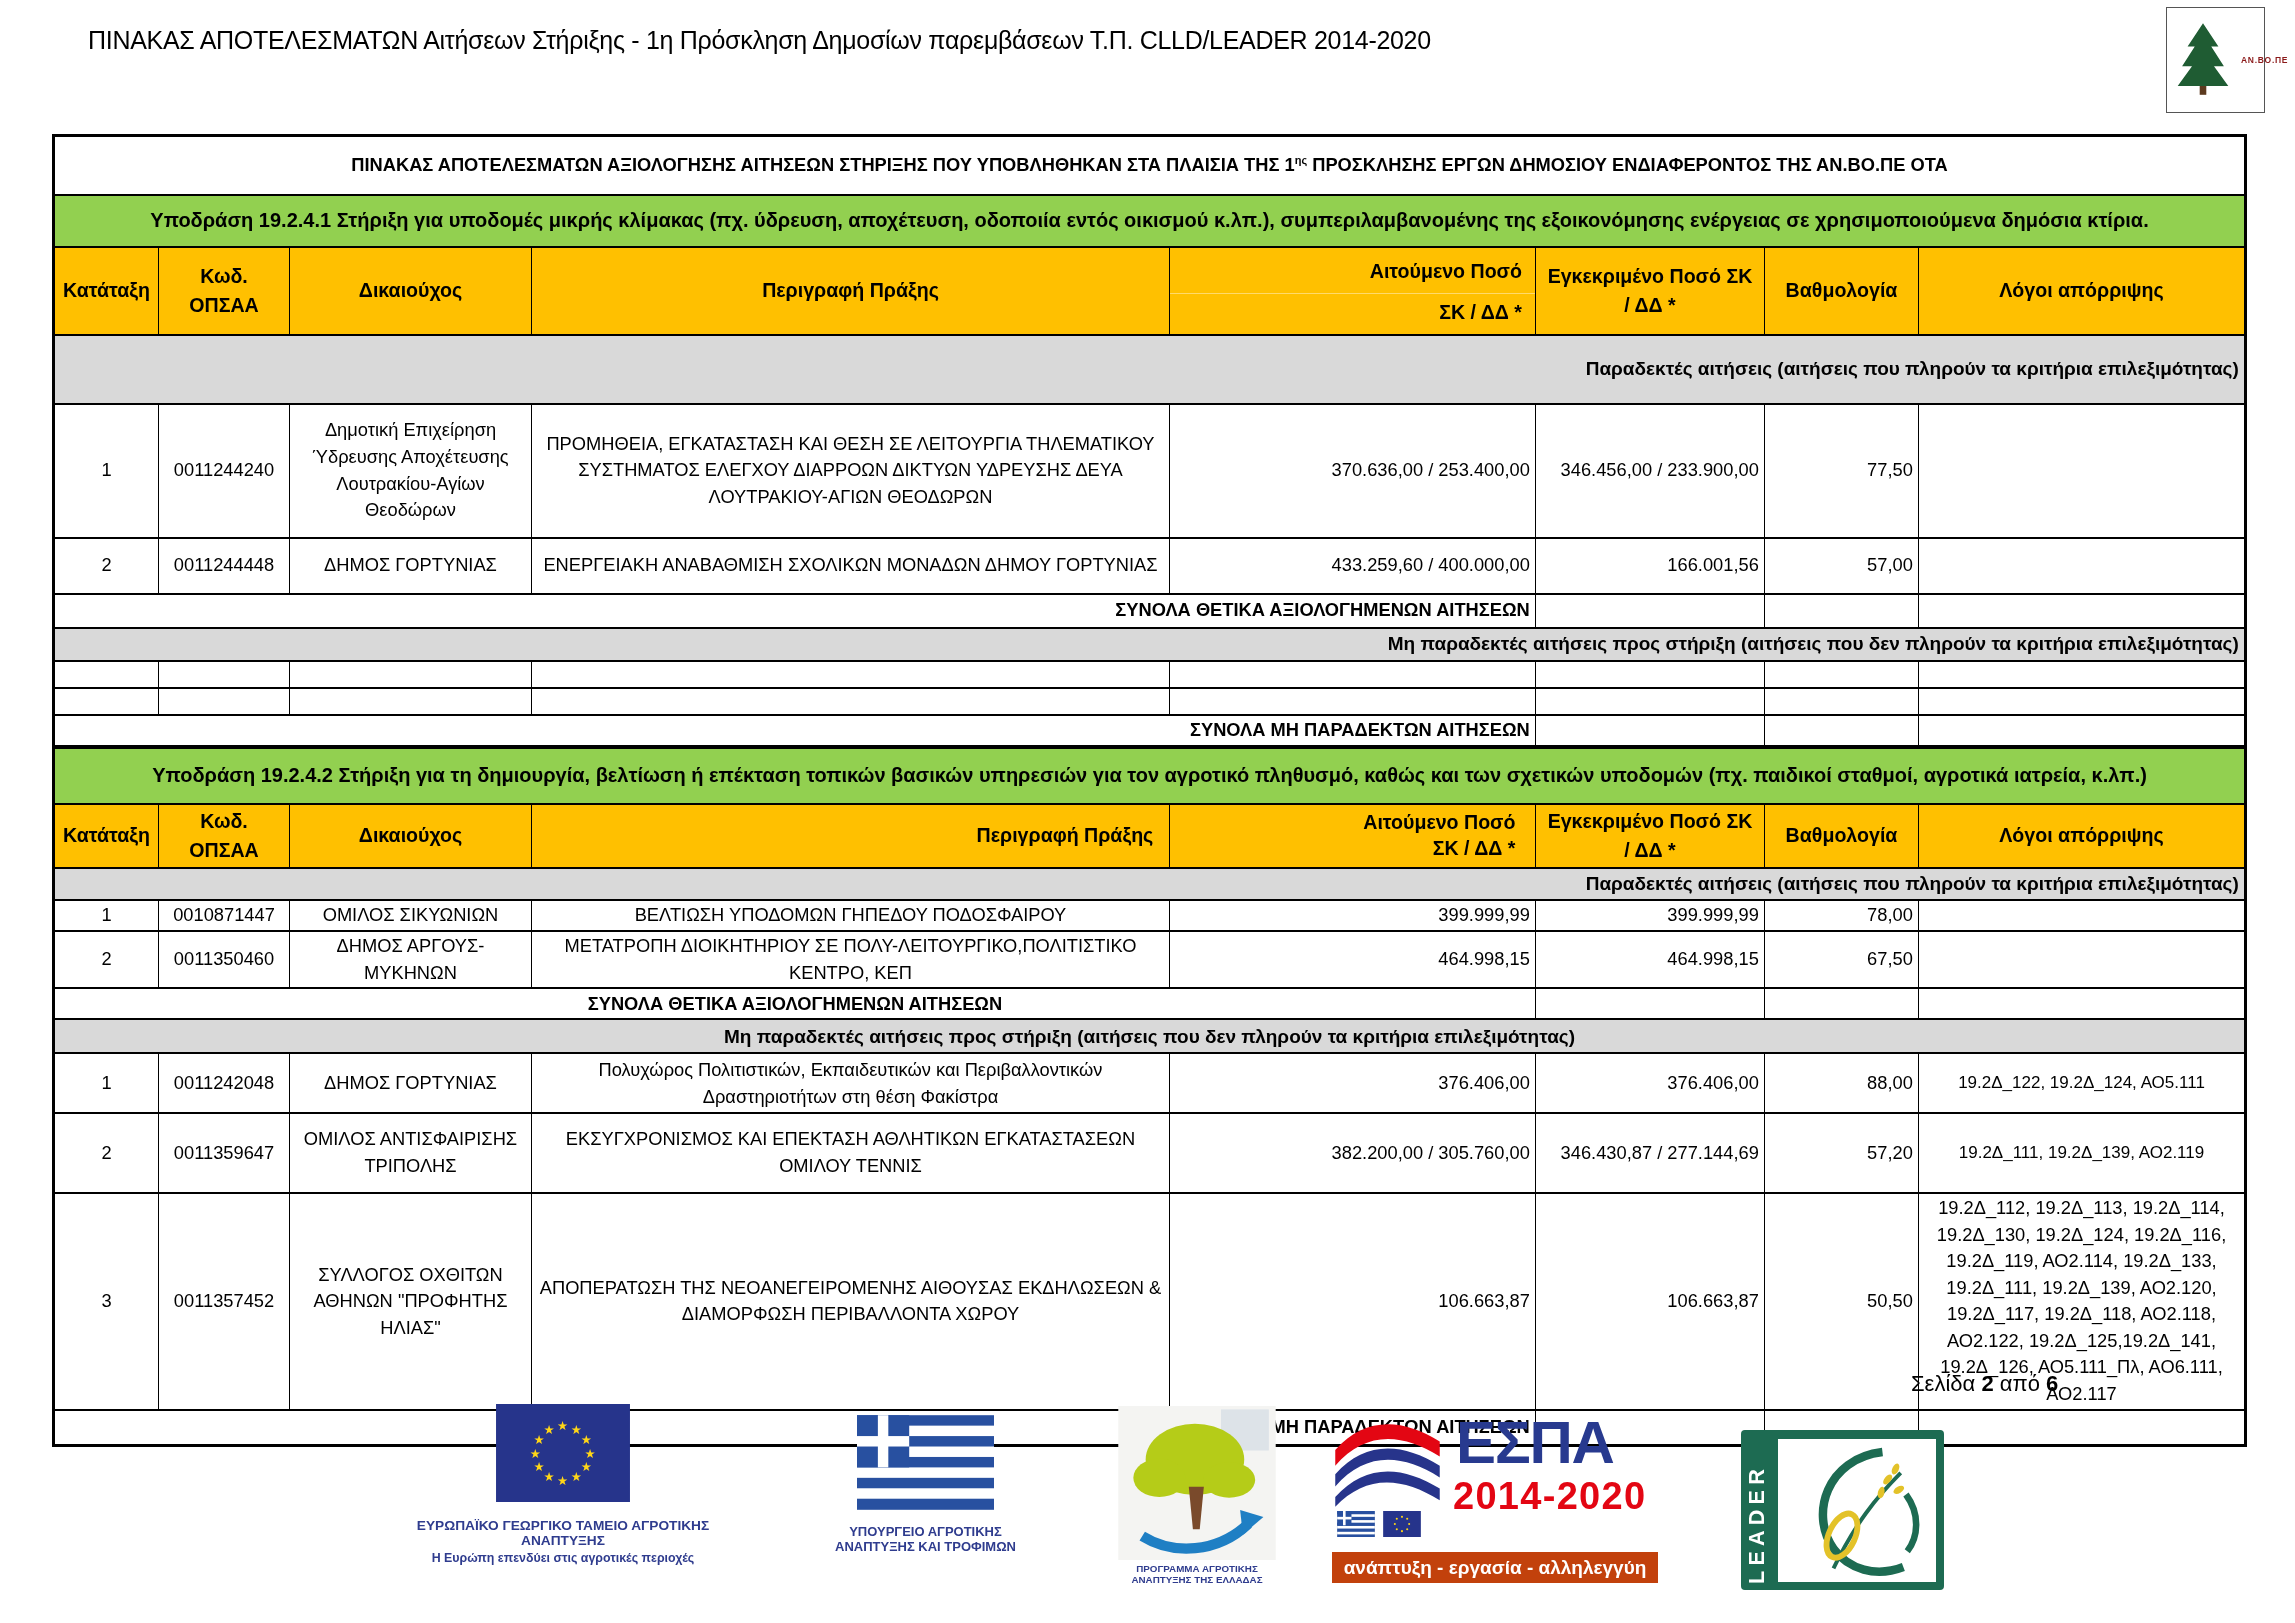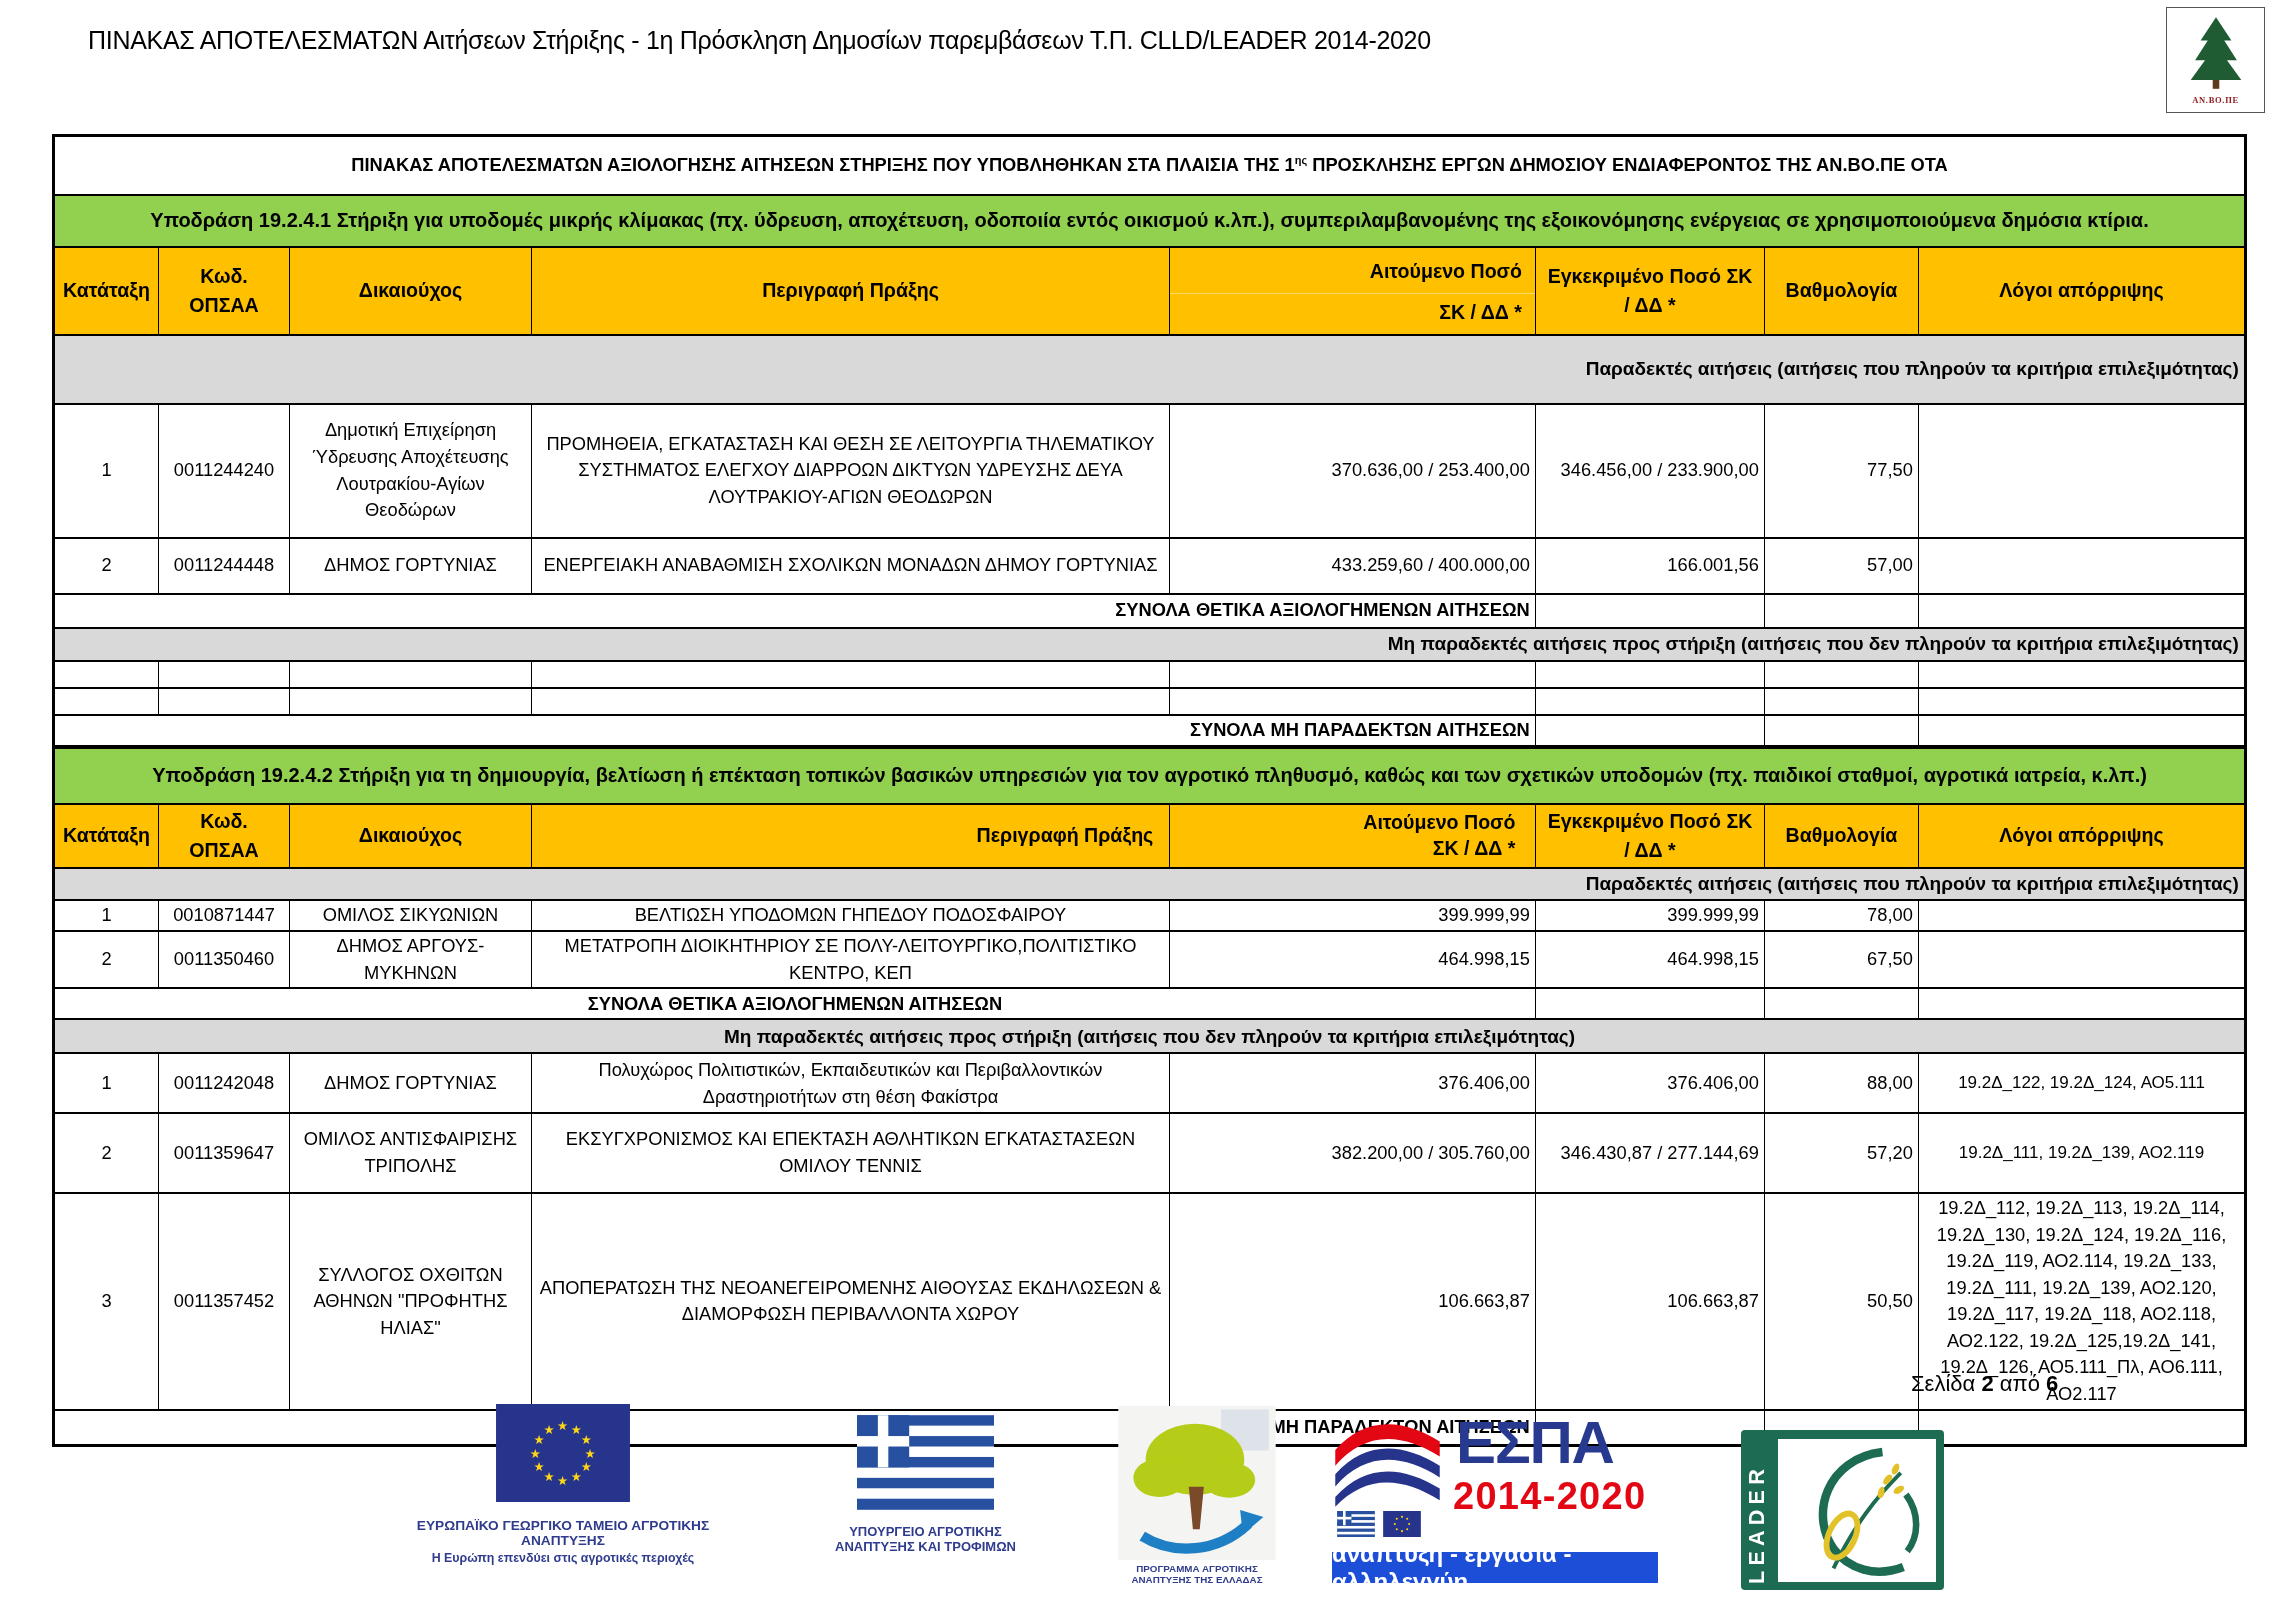--- a/index.html
+++ b/index.html
@@ -2,21 +2,21 @@
 <html style="font-size:10.5px"><head>
 <meta charset="utf-8">
 <style>
   html,body{margin:0;padding:0;background:#ffffff;}
   body{width:2295px;height:1623px;position:relative;font-family:"Liberation Sans",sans-serif;color:#000;}
   #page{position:absolute;inset:0;background:#fff;overflow:hidden;border-radius:29px;}
 
   
   .doc-title{position:absolute;left:88px;top:26px;font-size:25px;letter-spacing:-0.3px;white-space:nowrap;}
   .agency-logo{position:absolute;left:2166px;top:6.5px;width:99px;height:106px;border:1.3px solid #555;
-    display:flex;flex-direction:column;align-items:center;justify-content:center;gap:2px;background:#fff;box-sizing:border-box;font-family:Liberation Serif, serif;}
+    display:flex;align-items:center;justify-content:space-between;gap:2px;background:#fff;box-sizing:border-box;}
   .agency-logo .cap{font-size:8.5px;font-weight:bold;color:#8b1a1a;letter-spacing:0.7px;}
 
   
   table.grid{position:absolute;left:52px;border-collapse:collapse;table-layout:fixed;width:2192px;border:3.3px solid #000;}
   #t1{top:134px;} #t2{top:746px;}
   table.grid td{border:2px solid #000;border-left-width:1.3px;border-right-width:1.3px;vertical-align:middle;
     font-size:18.3px;line-height:1.45;padding:1.3px 5.2px;overflow:hidden;box-sizing:border-box;}
   .t-title{font-weight:bold;font-size:21.6px;text-align:center;}
   .t-title sup{font-size:60%;}
   tr.green td{background:#92D050;font-weight:bold;font-size:20px;text-align:center;}
@@ -44,22 +44,22 @@
   #eu-block{left:393px;top:1404px;width:340px;}
   #eu-block .l1{font-size:13.7px;margin-top:14.4px;}
   #eu-block .l2{font-size:12.4px;margin-top:2.6px;}
   #min-block{left:762px;top:1415px;width:327px;}
   #min-block .l1{font-size:13px;margin-top:11.8px;width:203px;}
   #paa-block{left:1086px;top:1406px;width:222px;}
   #paa-block .l1{font-size:9.8px;margin-top:1.3px;width:164px;}
   #espa-block{left:1332px;top:1412px;width:326px;height:171px;position:absolute;}
   #espa-block .espa-word{position:absolute;left:124px;top:-3.9px;font-size:60px;font-weight:bold;color:#283a8f;letter-spacing:-1.3px;}
   #espa-block .espa-years{position:absolute;left:121px;top:63px;font-size:38px;font-weight:bold;color:#e30613;letter-spacing:1.3px;}
-  #espa-block .espa-banner{position:absolute;left:0;bottom:0;width:326px;height:31px;background:#1d4ed8;color:#fff;
-    display:flex;align-items:center;justify-content:center;font-size:24px;font-weight:bold;margin-top:16px;}
+  #espa-block .espa-banner{position:absolute;left:0;bottom:0;width:326px;height:31px;background:#c2410c;color:#fff;
+    display:flex;align-items:center;justify-content:center;font-size:19px;font-weight:bold;margin-top:16px;}
   #espa-block .mini{position:absolute;top:99px;}
   #leader-block{left:1741px;top:1430px;width:203px;height:160px;position:absolute;background:#1d6b52;border-radius:3.9px;}
   .leader-v{position:absolute;left:2.6px;top:6.5px;height:147px;writing-mode:vertical-rl;transform:rotate(180deg);
     color:#fff;font-weight:bold;font-size:21.6px;letter-spacing:5.2px;display:flex;align-items:center;}
   .leader-panel{position:absolute;left:37px;top:8.5px;width:158px;height:143px;background:#fff;}
 </style>
 </head>
 <body>
 
 <div id="page">

